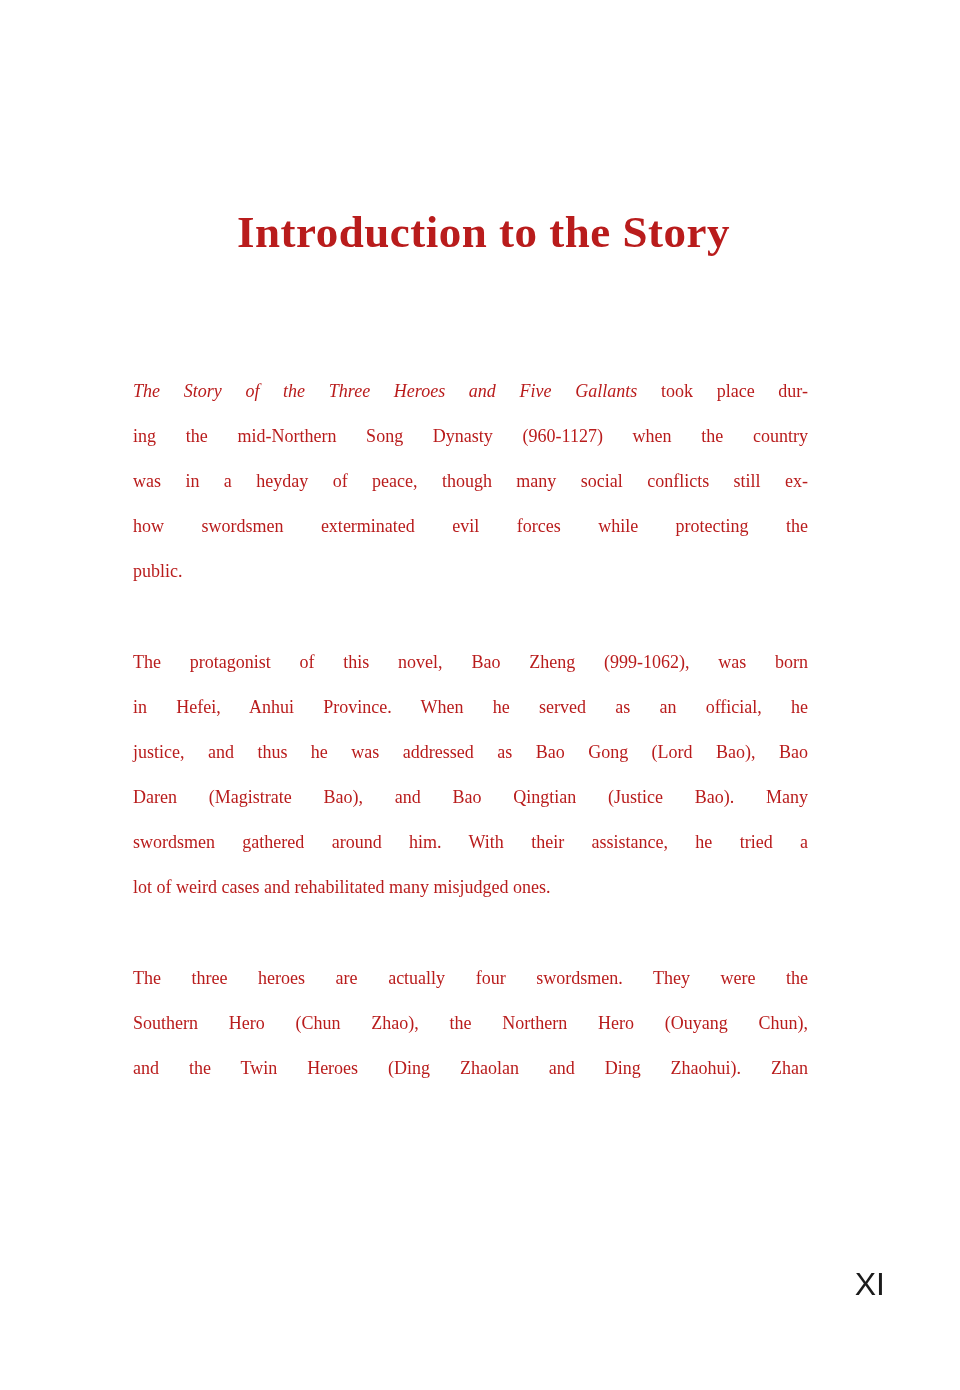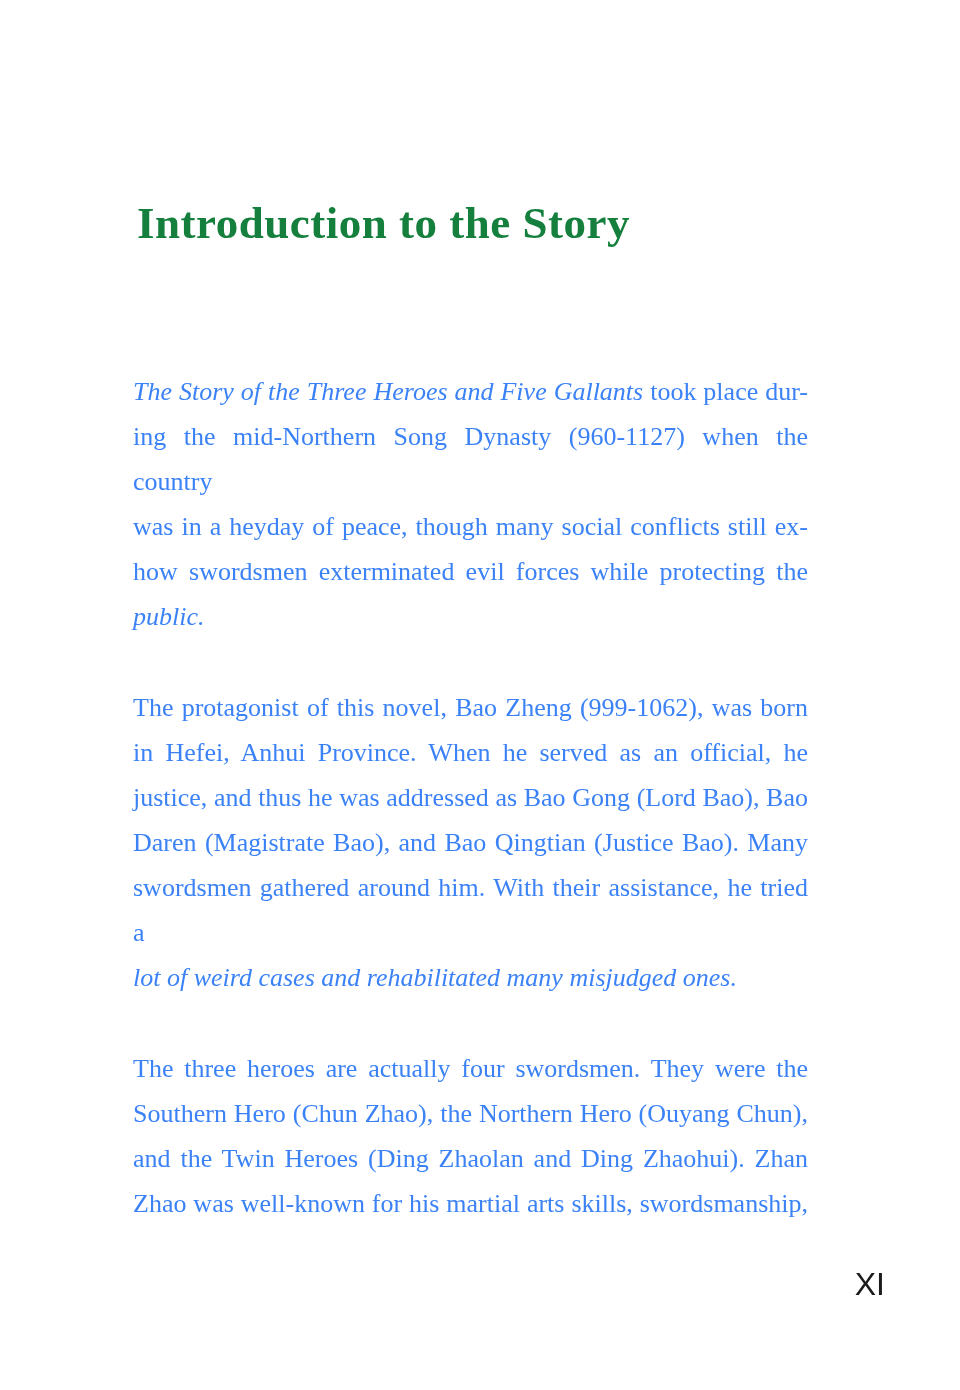--- a/index.html
+++ b/index.html
@@ -17,50 +17,49 @@
   .page {
     position: absolute;
     inset: 0;
     background: #ffffff;
   }
   .title {
     position: absolute;
     top: 193px;
     left: 133px;
     width: 675px;
-    margin: 4px;
+    margin: 13px;
     font-size: 45px;
     line-height: 52px;
     font-weight: bold;
-    color: #15803d;
-    text-align: left;
+    color: #b91c1c;
+    text-align: center;
     letter-spacing: 0.5px;
     font-family: "Liberation Serif", serif;
   }
   .content {
     position: absolute;
     top: 369px;
     left: 133px;
     width: 675px;
-    color: #3b82f6;
-    font-size: 26px;
+    color: #b91c1c;
+    font-size: 18px;
     line-height: 45px;
   }
   .paragraph {
     margin: 0 0 46px 0;
   }
   .line {
     text-align: justify;
     text-align-last: justify;
     white-space: normal;
   }
   .line.ragged {
     text-align: left;
     text-align-last: left;
-    font-style: italic;
   }
   .italic {
     font-style: italic;
   }
   .page-number {
     position: absolute;
     top: 1270px;
     right: 75px;
     font-family: "Liberation Sans", sans-serif;
     font-size: 32px;
@@ -87,18 +86,17 @@
         <div class="line"><span>in Hefei, Anhui Province. When he served as an official, he</span></div>
         <div class="line"><span>justice, and thus he was addressed as Bao Gong (Lord Bao), Bao</span></div>
         <div class="line"><span>Daren (Magistrate Bao), and Bao Qingtian (Justice Bao). Many</span></div>
         <div class="line"><span>swordsmen gathered around him. With their assistance, he tried a</span></div>
         <div class="line ragged"><span>lot of weird cases and rehabilitated many misjudged ones.</span></div>
       </div>
       <div class="paragraph">
         <div class="line"><span>The three heroes are actually four swordsmen. They were the</span></div>
         <div class="line"><span>Southern Hero (Chun Zhao), the Northern Hero (Ouyang Chun),</span></div>
         <div class="line"><span>and the Twin Heroes (Ding Zhaolan and Ding Zhaohui). Zhan</span></div>
-        <div class="line"><span>Zhao was well-known for his martial arts skills, swordsmanship,</span></div>
       </div>
     </div>
 
   <div class="page-number">XI</div>
 </div>
 
 </body></html>

